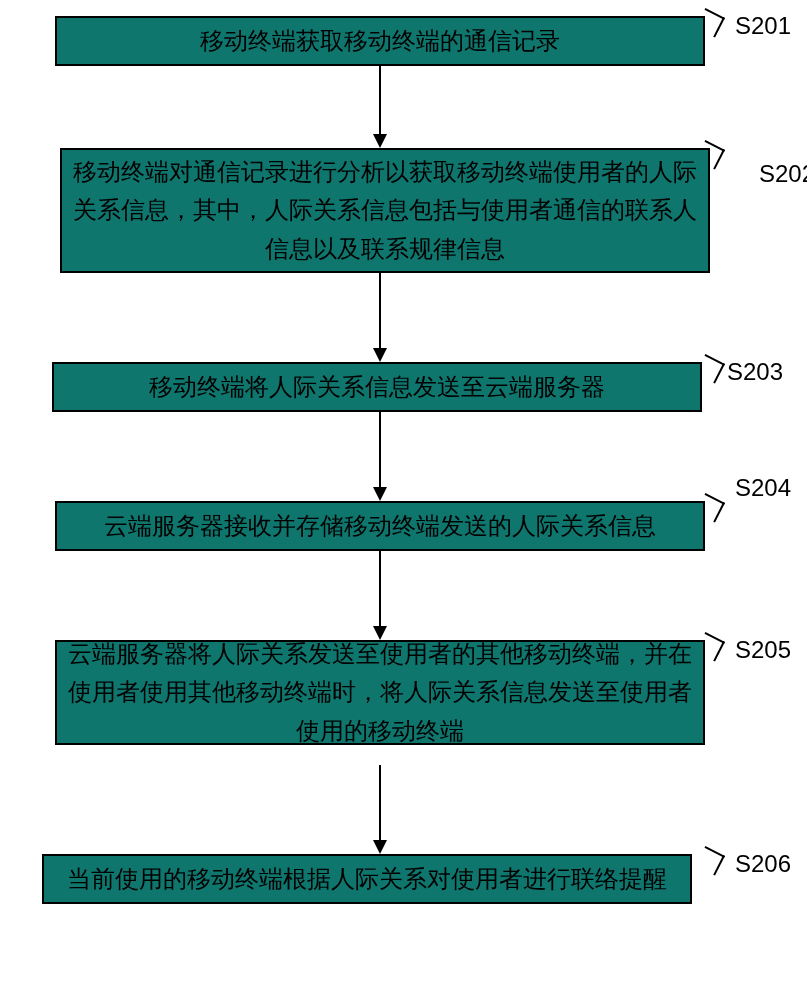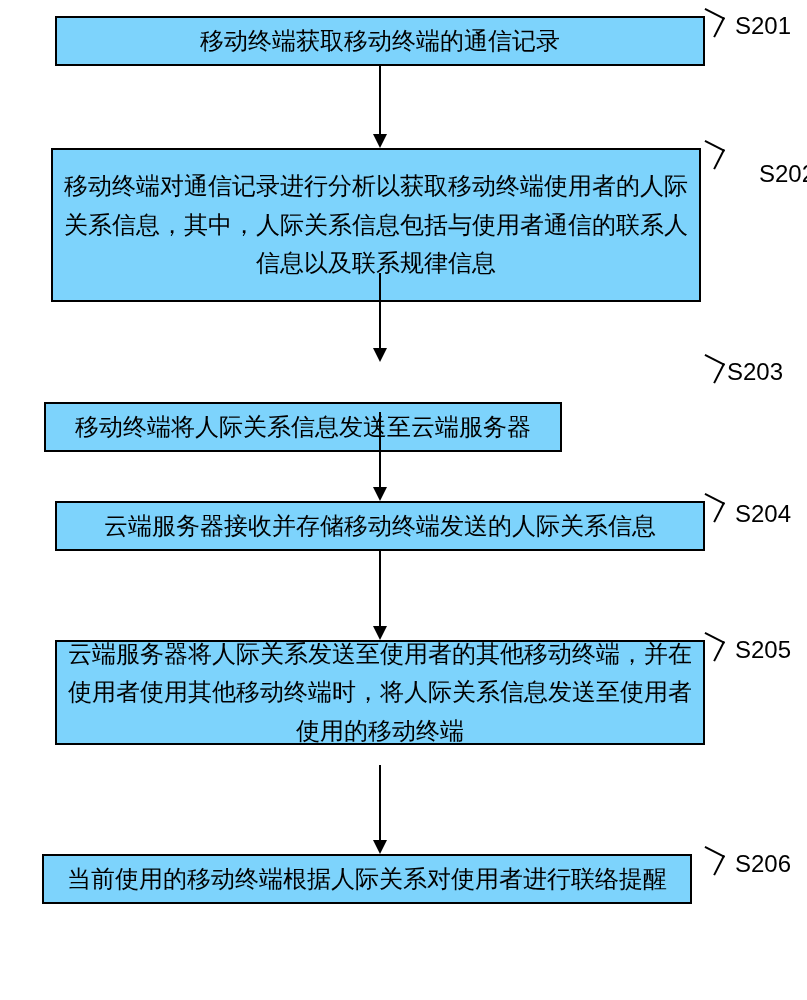--- a/index.html
+++ b/index.html
@@ -12,21 +12,21 @@
     position: relative;
   }
   .container {
     position: relative;
     width: 807px;
     height: 1000px;
   }
   .flowbox {
     position: absolute;
     border: 2px solid #000;
-    background: #7dd3fc;
+    background: #0f766e;
     box-sizing: border-box;
     display: flex;
     align-items: center;
     justify-content: center;
     text-align: center;
     font-size: 24px;
     line-height: 1.6;
     padding: 8px 10px;
   }
   .step-label {
@@ -63,43 +63,43 @@
 
   <div class="flowbox" style="left:55px; top:16px; width:650px; height:50px;">
     <span>移动终端获取移动终端的通信记录</span>
   </div>
   <div class="tick" style="left:703px; top:18px; transform: rotate(27deg);"></div>
   <div class="step-label" style="left:735px; top:12px;">S201</div>
 
   <div class="arrow-line" style="left:379px; top:66px; height:68px;"></div>
   <div class="arrow-head" style="left:373px; top:134px;"></div>
 
-  <div class="flowbox" style="left:51px; top:148px; width:650px; height:154px;">
+  <div class="flowbox" style="left:60px; top:148px; width:650px; height:125px;">
     <span>移动终端对通信记录进行分析以获取移动终端使用者的人际关系信息，其中，人际关系信息包括与使用者通信的联系人信息以及联系规律信息</span>
   </div>
   <div class="tick" style="left:703px; top:150px; transform: rotate(27deg);"></div>
   <div class="step-label" style="left:735px; top:160px;margin-left:24px;">S202</div>
 
   <div class="arrow-line" style="left:379px; top:273px; height:75px;"></div>
   <div class="arrow-head" style="left:373px; top:348px;"></div>
 
-  <div class="flowbox" style="left:44px; top:362px; width:518px; height:50px;margin-top:40px;">
+  <div class="flowbox" style="left:52px; top:362px; width:650px; height:50px;">
     <span>移动终端将人际关系信息发送至云端服务器</span>
   </div>
   <div class="tick" style="left:703px; top:364px; transform: rotate(27deg);"></div>
   <div class="step-label" style="left:727px; top:358px;">S203</div>
 
   <div class="arrow-line" style="left:379px; top:412px; height:75px;"></div>
   <div class="arrow-head" style="left:373px; top:487px;"></div>
 
   <div class="flowbox" style="left:55px; top:501px; width:650px; height:50px;">
     <span>云端服务器接收并存储移动终端发送的人际关系信息</span>
   </div>
   <div class="tick" style="left:703px; top:503px; transform: rotate(27deg);"></div>
-  <div class="step-label" style="left:735px; top:500px;">S204</div>
+  <div class="step-label" style="left:735px; top:474px;">S204</div>
 
   <div class="arrow-line" style="left:379px; top:551px; height:75px;"></div>
   <div class="arrow-head" style="left:373px; top:626px;"></div>
 
   <div class="flowbox" style="left:55px; top:640px; width:650px; height:105px;">
     <span>云端服务器将人际关系发送至使用者的其他移动终端，并在使用者使用其他移动终端时，将人际关系信息发送至使用者使用的移动终端</span>
   </div>
   <div class="tick" style="left:703px; top:642px; transform: rotate(27deg);"></div>
   <div class="step-label" style="left:735px; top:636px;">S205</div>
 

